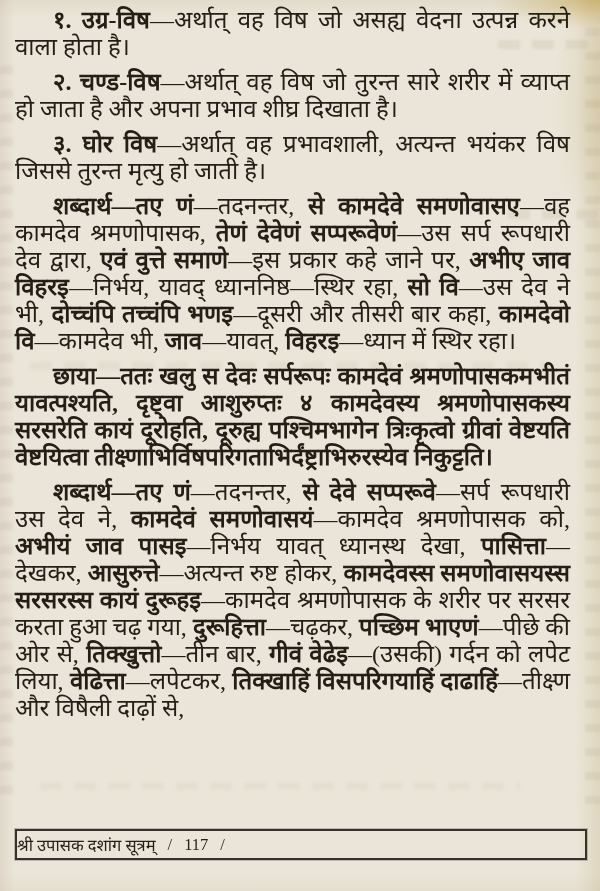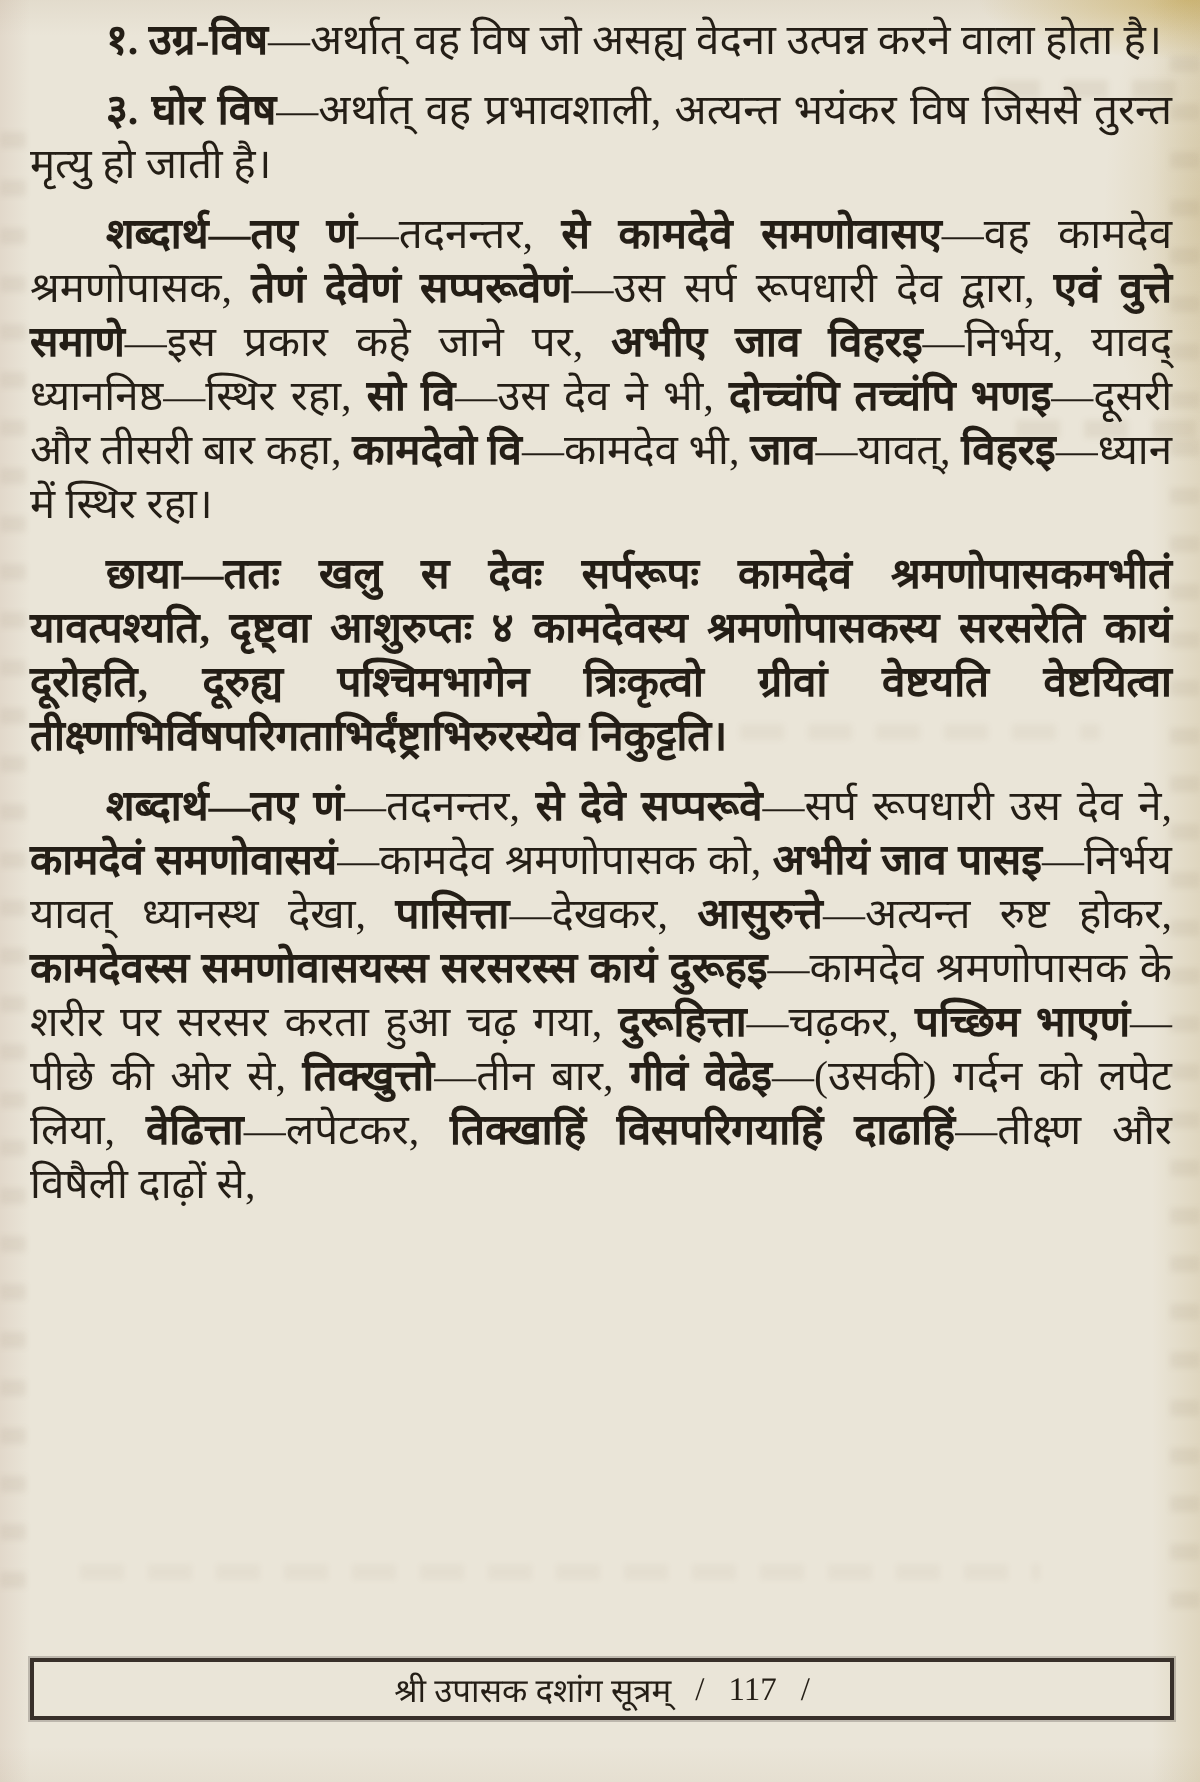--- a/index.html
+++ b/index.html
@@ -40,59 +40,60 @@
       rgba(120,95,55,0.16) 0px, rgba(120,95,55,0.16) 22px,
       rgba(0,0,0,0) 22px, rgba(0,0,0,0) 34px);
   }
   .content {
     position: absolute;
     left: 15px;
     right: 14px;
     top: 7px;
   }
   p.para {
-    margin: 0 0 8px 0;
-    font-size: 21px;
+    margin: 0 16px 8px 0;
+    font-size: 24px;
     line-height: 27px;
     text-align: justify;
     text-indent: 38px;
   }
   p.para b { font-weight: bold; }
   p.mool { word-spacing: 3px; }
   .footer-box {
     position: absolute;
     left: 15px;
     right: 13px;
     top: 829px;
     height: 27px;
     border: 2px solid #38302a;
     box-shadow: 0 0 0 1px rgba(56,48,42,0.25);
     display: flex;
     align-items: center;
-    justify-content: center;
+    justify-content: flex-start;
     gap: 12px;
     font-size: 16.5px;
     white-space: nowrap;
   }
   .footer-box span { display: inline-block; }
 </style>
 </head>
 <body>
 
 <div class="page">
 
   <div class="ghost ghost-lines" style="left:0; top:50px; width:13px; height:760px;"></div>
   <div class="ghost ghost-lines" style="right:0; top:20px; width:15px; height:800px;"></div>
   <div class="ghost ghost-dashes" style="right:2px; top:40px; width:100px; height:9px;"></div>
   <div class="ghost ghost-dashes" style="right:2px; top:210px; width:90px; height:9px;"></div>
   <div class="ghost ghost-dashes" style="left:30px; top:362px; width:520px; height:8px; opacity:0.35;"></div>
   <div class="ghost ghost-dashes" style="left:40px; top:782px; width:480px; height:8px; opacity:0.3;"></div>
 
   <div class="content">
     <p class="para"><b>१. उग्र-विष</b><span>—अर्थात् वह विष जो असह्य वेदना उत्पन्न करने वाला होता है।</span></p>
+    <p class="para"><b>२. चण्ड-विष</b><span>—अर्थात् वह विष जो तुरन्त सारे शरीर में व्याप्त हो जाता है और अपना प्रभाव शीघ्र दिखाता है।</span></p>
     <p class="para"><b>३. घोर विष</b><span>—अर्थात् वह प्रभावशाली, अत्यन्त भयंकर विष जिससे तुरन्त मृत्यु हो जाती है।</span></p>
     <p class="para"><b>शब्दार्थ—तए णं</b><span>—तदनन्तर, </span><b>से कामदेवे समणोवासए</b><span>—वह कामदेव श्रमणोपासक, </span><b>तेणं देवेणं सप्परूवेणं</b><span>—उस सर्प रूपधारी देव द्वारा, </span><b>एवं वुत्ते समाणे</b><span>—इस प्रकार कहे जाने पर, </span><b>अभीए जाव विहरइ</b><span>—निर्भय, यावद् ध्याननिष्ठ—स्थिर रहा, </span><b>सो वि</b><span>—उस देव ने भी, </span><b>दोच्चंपि तच्चंपि भणइ</b><span>—दूसरी और तीसरी बार कहा, </span><b>कामदेवो वि</b><span>—कामदेव भी, </span><b>जाव</b><span>—यावत्, </span><b>विहरइ</b><span>—ध्यान में स्थिर रहा।</span></p>
     <p class="para"><b>छाया—ततः खलु स देवः सर्परूपः कामदेवं श्रमणोपासकमभीतं यावत्पश्यति, दृष्ट्वा आशुरुप्तः ४ कामदेवस्य श्रमणोपासकस्य सरसरेति कायं दूरोहति, दूरुह्य पश्चिमभागेन त्रिःकृत्वो ग्रीवां वेष्टयति वेष्टयित्वा तीक्ष्णाभिर्विषपरिगताभिर्दंष्ट्राभिरुरस्येव निकुट्टति।</b></p>
     <p class="para"><b>शब्दार्थ—तए णं</b><span>—तदनन्तर, </span><b>से देवे सप्परूवे</b><span>—सर्प रूपधारी उस देव ने, </span><b>कामदेवं समणोवासयं</b><span>—कामदेव श्रमणोपासक को, </span><b>अभीयं जाव पासइ</b><span>—निर्भय यावत् ध्यानस्थ देखा, </span><b>पासित्ता</b><span>—देखकर, </span><b>आसुरुत्ते</b><span>—अत्यन्त रुष्ट होकर, </span><b>कामदेवस्स समणोवासयस्स सरसरस्स कायं दुरूहइ</b><span>—कामदेव श्रमणोपासक के शरीर पर सरसर करता हुआ चढ़ गया, </span><b>दुरूहित्ता</b><span>—चढ़कर, </span><b>पच्छिम भाएणं</b><span>—पीछे की ओर से, </span><b>तिक्खुत्तो</b><span>—तीन बार, </span><b>गीवं वेढेइ</b><span>—(उसकी) गर्दन को लपेट लिया, </span><b>वेढित्ता</b><span>—लपेटकर, </span><b>तिक्खाहिं विसपरिगयाहिं दाढाहिं</b><span>—तीक्ष्ण और विषैली दाढ़ों से, </span></p>
   </div>
 
   <div class="footer-box">
     <span>श्री उपासक दशांग सूत्रम्</span>
     <span>/</span>
     <span>117</span>

